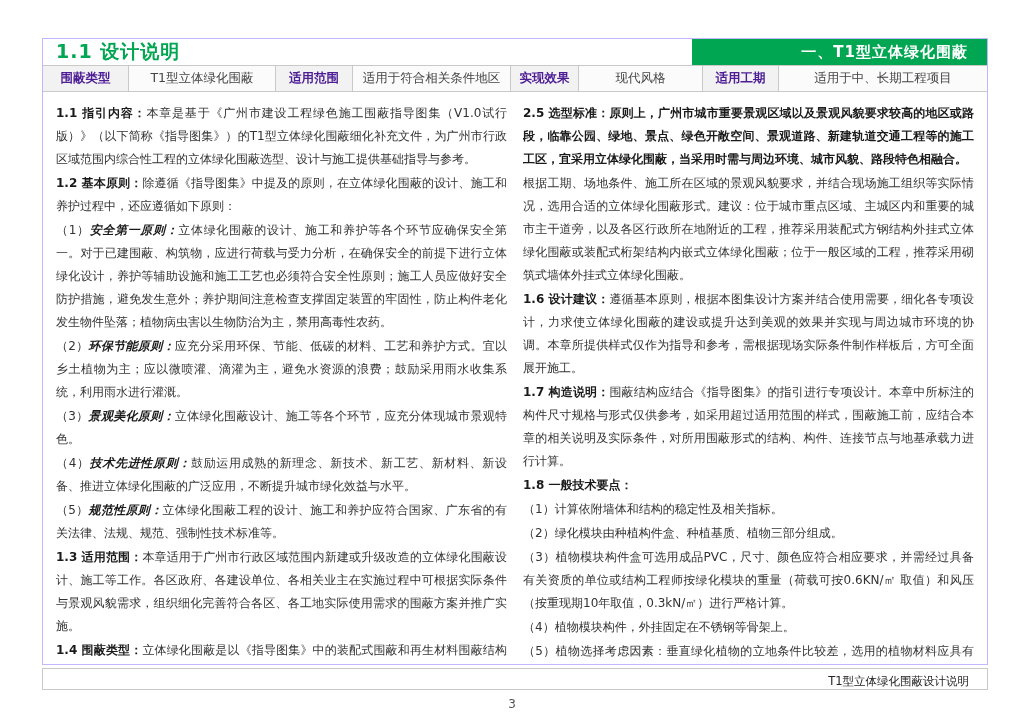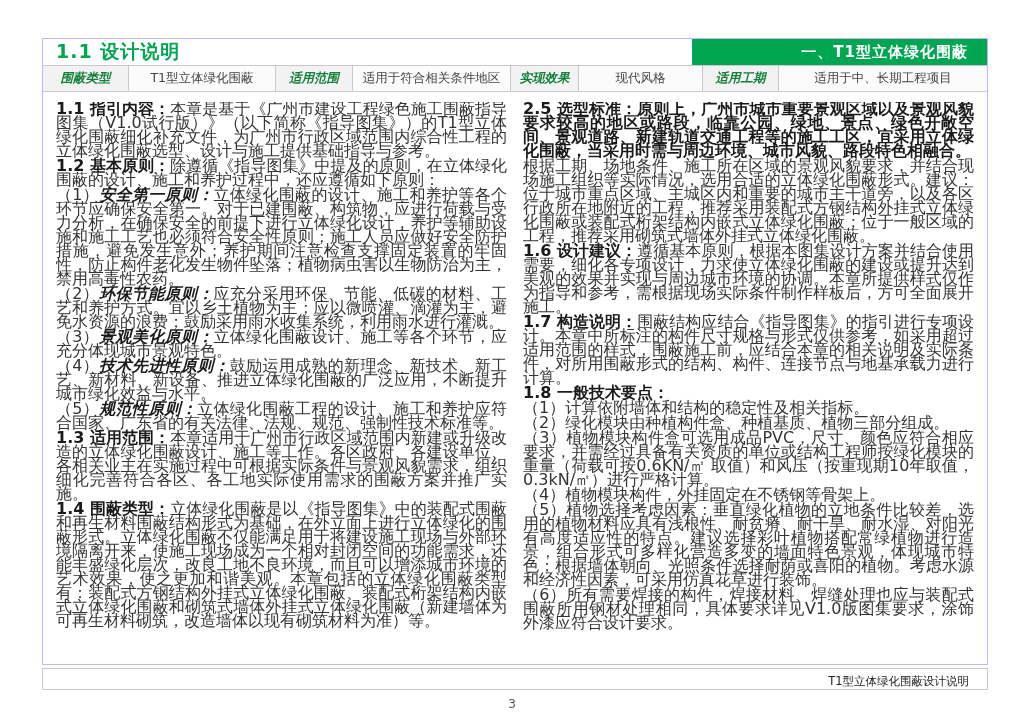--- a/index.html
+++ b/index.html
@@ -45,42 +45,42 @@
     display: flex; align-items: stretch;
     border-top: 1px solid #c9c9c9;
     border-bottom: 1px solid #c9c9c9;
     font-size: 12.5px;
   }
   .info-row .cell {
     display: flex; align-items: center; justify-content: center;
     border-right: 1px solid #c9c9c9;
     white-space: nowrap; overflow: hidden;
   }
-  .info-row .cell.label { font-weight: bold; color: #15803d; background: #f2f2f2; font-style: italic; }
+  .info-row .cell.label { font-weight: bold; color: #4c1d95; background: #f2f2f2; }
   .info-row .cell.value { color: #444444; background: #fbfbfb; }
   .info-row .cell:nth-child(1) { width: 86px; }
   .info-row .cell:nth-child(2) { width: 147px; }
   .info-row .cell:nth-child(3) { width: 77px; }
   .info-row .cell:nth-child(4) { width: 158px; }
   .info-row .cell:nth-child(5) { width: 68px; }
   .info-row .cell:nth-child(6) { width: 124px; }
   .info-row .cell:nth-child(7) { width: 76px; }
   .info-row .cell:nth-child(8) { flex: 1; border-right: none; }
 
   
   .body-area {
     flex: 1 1 auto;
     display: flex;
     padding: 10px 13px 6px 13px;
     gap: 16px;
     overflow: hidden;
   }
   .col { flex: 1 1 0; overflow: hidden; }
   .para {
-    font-size: 16px; line-height: 14px;
+    font-size: 12px; line-height: 23px;
     text-align: justify;
     margin-bottom: 1px;
     color: #333333;
   }
   .para b.lead { font-weight: bold; color: #1a1a1a; font-style: normal; }
   .para b.principle { font-weight: bold; font-style: italic; color: #1a1a1a; }
   .para .bold-text { font-weight: bold; color: #1a1a1a; }
 
   
   .footer-strip {

